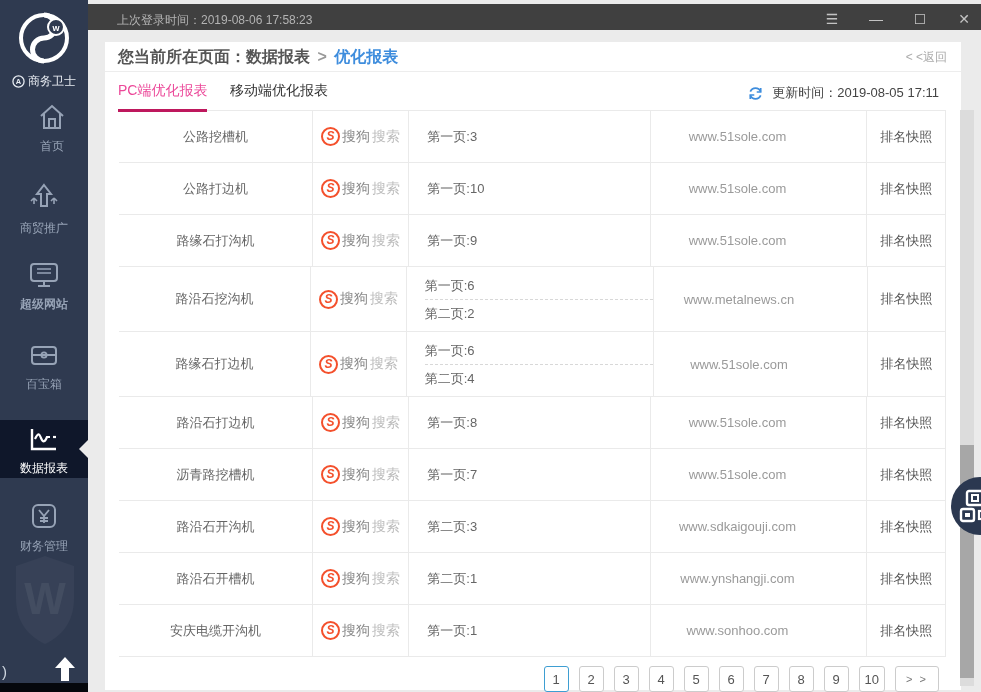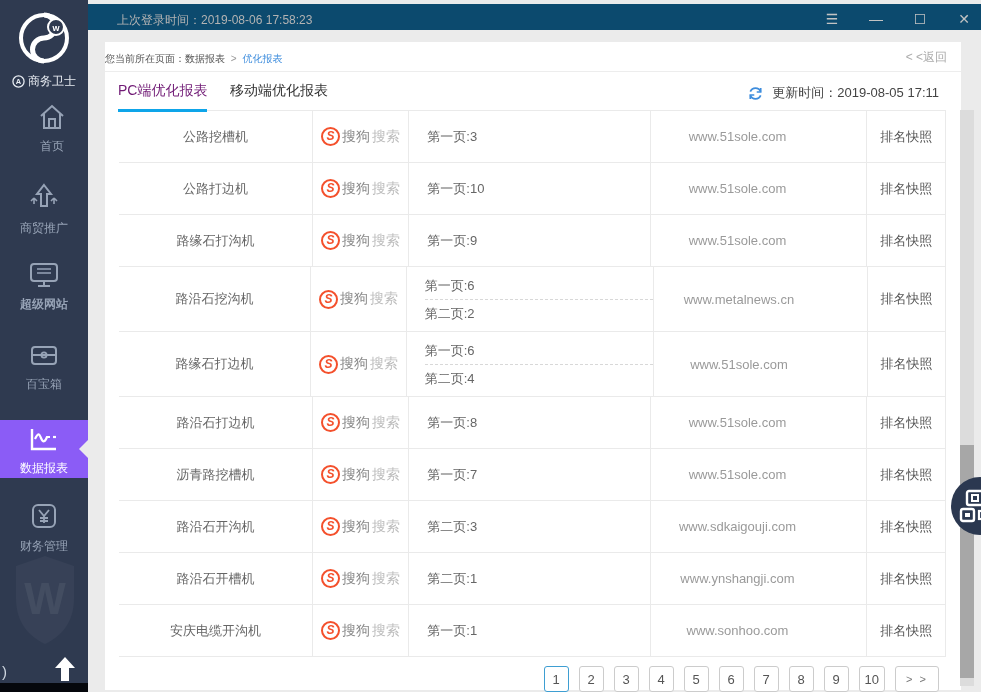--- a/index.html
+++ b/index.html
@@ -8,48 +8,48 @@
 
   
   .sidebar { position:absolute; left:0; top:0; width:88px; height:692px;
              background:#2f3a50; z-index:5; }
   .sidebar-black-strip { position:absolute; left:0; bottom:0; width:88px; height:9px; background:#05070c; }
   .brand { position:absolute; top:10px; left:0; width:88px; text-align:center; }
   .brand-label { color:#e8ecf2; font-size:12px; margin-top:3px; display:flex; align-items:center; justify-content:center; gap:3px; }
   .nav-item { position:absolute; left:0; width:88px; text-align:center; color:#97a3b6; cursor:pointer; }
   .nav-item .nav-label { font-size:12px; margin-top:6px; }
   .nav-item svg { display:block; margin:0 auto; }
-  .nav-item.active { background:#8b5cf6; height:58px; padding-top:6px; color:#ffffff; }
+  .nav-item.active { background:#0f172a; height:58px; padding-top:6px; color:#ffffff; }
   .nav-notch { position:absolute; right:0; top:20px; width:0; height:0;
                border-top:9px solid transparent; border-bottom:9px solid transparent;
                border-right:9px solid #ebebeb; }
   .watermark { position:absolute; left:12px; top:552px; opacity:.9; }
   .sidebar-footer-paren { position:absolute; left:2px; bottom:12px; color:#cfd6e0; font-size:15px; }
   .to-top { position:absolute; right:8px; bottom:8px; width:30px; height:30px; cursor:pointer; }
 
   
-  .titlebar { position:absolute; left:88px; top:4px; right:0; height:30px; background:#0c4a6e; }
+  .titlebar { position:absolute; left:88px; top:4px; right:0; height:30px; background:#404040; }
   .last-login { position:absolute; left:29px; top:8px; font-size:12px; color:#b3b3b3; }
   .win-controls { position:absolute; right:8px; top:4px; display:flex; gap:26px; }
   .win-btn { color:#c3c3c3; font-size:14px; width:18px; text-align:center; cursor:pointer; line-height:22px; }
 
   
   .content { position:absolute; left:88px; top:30px; right:0; bottom:0; background:#ebebeb; }
   .panel { position:absolute; left:17px; top:12px; width:856px; height:648px; background:#ffffff; }
 
   .breadcrumb-bar { position:relative; height:30px; border-bottom:1px solid #ededed; line-height:30px; }
-  .breadcrumb { font-size:10px; color:#555; }
+  .breadcrumb { margin-left:13px; font-size:16px; color:#555;font-weight:bold; }
   .breadcrumb .crumb-current { color:#3e8ddd; }
   .breadcrumb .crumb-sep { color:#999; margin:0 3px; }
   .back-link { position:absolute; right:14px; top:0; color:#ababab; font-size:12px; cursor:pointer; }
 
   .tabbar { position:relative; height:38px; }
   .tab { display:inline-block; margin-left:13px; margin-top:10px; font-size:14px; color:#333;
          cursor:pointer; padding-bottom:9px; }
-  .tab.active { color:#701a75; border-bottom:3px solid #0ea5e9; }
+  .tab.active { color:#ec4899; border-bottom:3px solid #be185d; }
   .tab + .tab { margin-left:18px; }
   .update-info { position:absolute; right:22px; top:12px; display:flex; align-items:center; gap:8px;
                  font-size:13px; color:#444;text-align:center; }
 
   
   .report-table { margin:0 15px 0 14px; border-top:1px solid #eaeaea; }
   .t-row { display:flex; border-bottom:1px solid #eaeaea; height:52px; }
   .t-row.tall { height:65px; }
   .cell { display:flex; align-items:center; justify-content:center; font-size:13px; color:#666; }
   .col-kw   { width:204px; }

